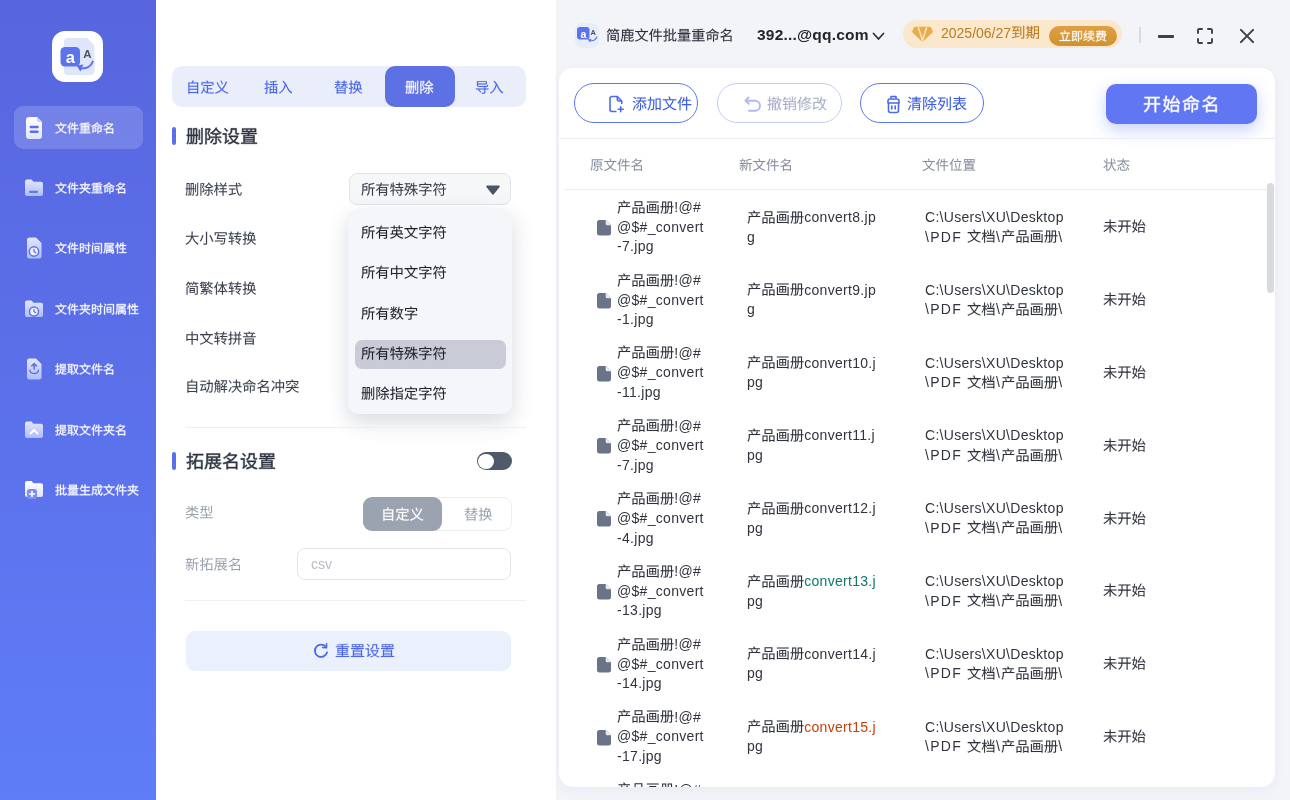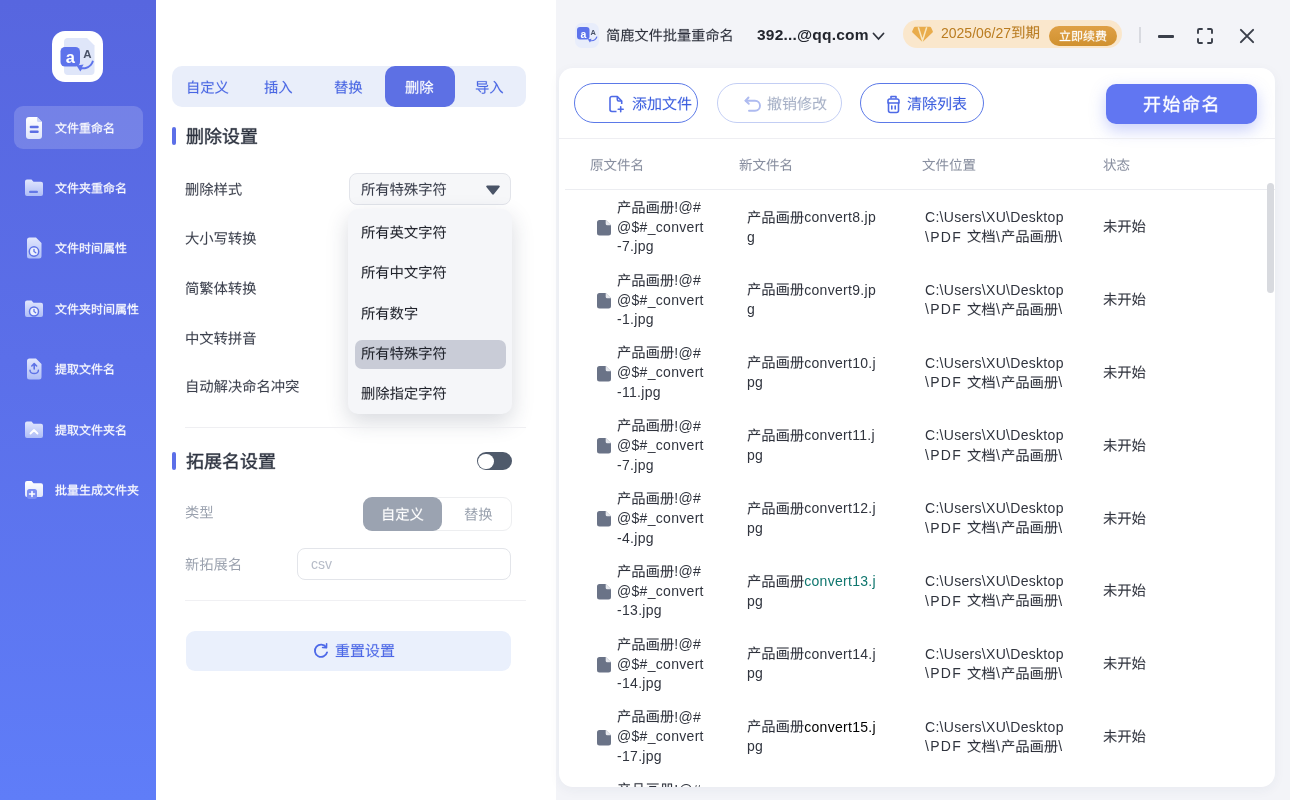--- a/index.html
+++ b/index.html
@@ -730,21 +730,21 @@
 <path d="M8.7 0 L14 5.3 H10.2 A1.5 1.5 0 0 1 8.7 3.8 Z" fill="#E7E9EE"></path>
       </svg>
       <div class="a" style="left:58px;top:639.8px;width:200px;height:19.6px;line-height:19.6px;font-size:14px;letter-spacing:0.3px;color:#30343E;white-space:nowrap;"><svg style="width:57.2px;height:14.3px;vertical-align:-1.9px;" viewBox="0 -880 4000 1000" fill="#30343E" stroke="#30343E" stroke-width="6">
           <use href="#z81" x="0"></use>
           <use href="#z82" x="1000"></use>
           <use href="#z83" x="2000"></use>
           <use href="#z84" x="3000"></use>
         </svg><span>!@#</span></div>
       <div class="a" style="left:58px;top:659.4px;width:200px;height:19.6px;line-height:19.6px;font-size:14px;letter-spacing:0.3px;color:#30343E;white-space:nowrap;">@$#_convert</div>
       <div class="a" style="left:58px;top:679.0px;width:200px;height:19.6px;line-height:19.6px;font-size:14px;letter-spacing:0.3px;color:#30343E;white-space:nowrap;">-17.jpg</div>
-      <div class="a" style="left:188px;top:649.6px;width:200px;height:19.6px;line-height:19.6px;font-size:14px;letter-spacing:0.3px;color:#000000;white-space:nowrap;"><svg style="width:57.2px;height:14.3px;vertical-align:-1.9px;" viewBox="0 -880 4000 1000" fill="#30343E" stroke="#30343E" stroke-width="6">
+      <div class="a" style="left:188px;top:649.6px;width:200px;height:19.6px;line-height:19.6px;font-size:14px;letter-spacing:0.3px;color:#c2410c;white-space:nowrap;"><svg style="width:57.2px;height:14.3px;vertical-align:-1.9px;" viewBox="0 -880 4000 1000" fill="#30343E" stroke="#30343E" stroke-width="6">
           <use href="#z81" x="0"></use>
           <use href="#z82" x="1000"></use>
           <use href="#z83" x="2000"></use>
           <use href="#z84" x="3000"></use>
         </svg><span>convert15.j</span></div>
       <div class="a" style="left:188px;top:669.2px;width:200px;height:19.6px;line-height:19.6px;font-size:14px;letter-spacing:0.3px;color:#30343E;white-space:nowrap;">pg</div>
       <div class="a" style="left:366px;top:649.6px;width:200px;height:19.6px;line-height:19.6px;font-size:14px;letter-spacing:0.3px;color:#30343E;white-space:nowrap;">C:\Users\XU\Desktop</div>
       <div class="a" style="left:366px;top:669.2px;width:200px;height:19.6px;line-height:19.6px;font-size:14px;letter-spacing:0.3px;color:#30343E;white-space:nowrap;"><span style="letter-spacing:1.3px">\PDF </span><svg style="width:28.6px;height:14.3px;vertical-align:-1.9px;" viewBox="0 -880 2000 1000" fill="#30343E" stroke="#30343E" stroke-width="6">
           <use href="#z0" x="0"></use>
           <use href="#z85" x="1000"></use>

